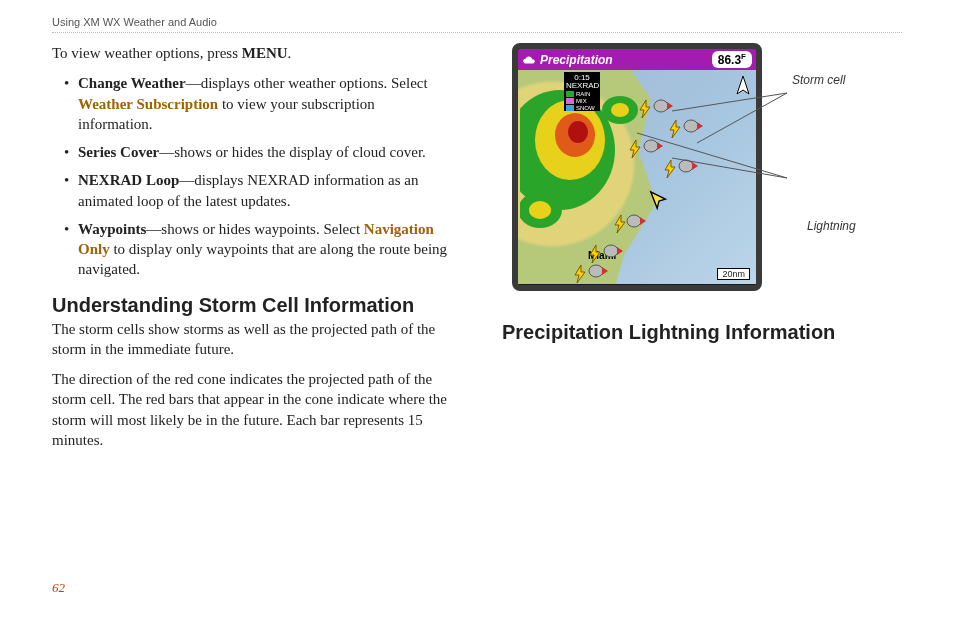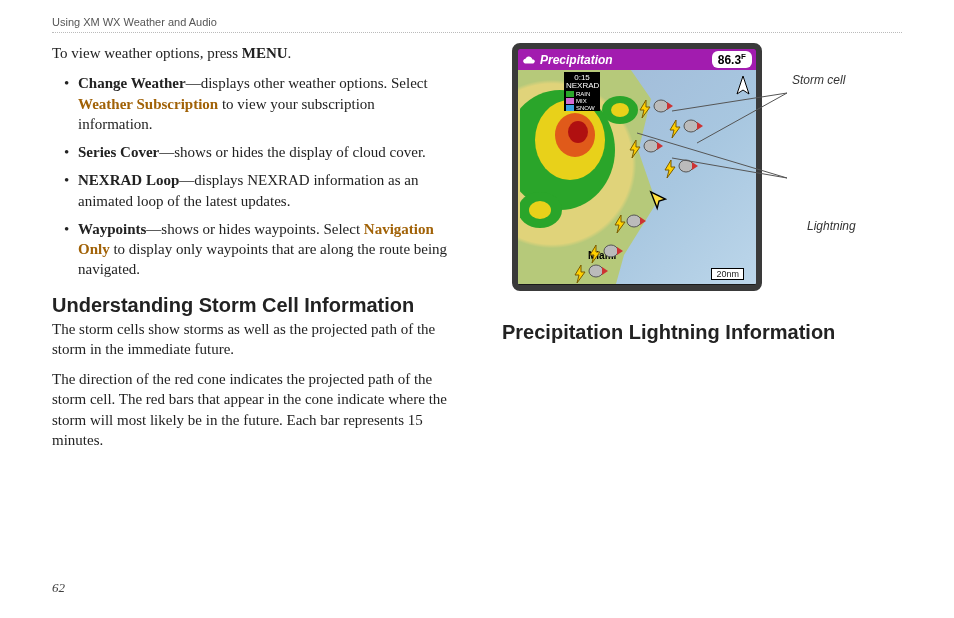--- a/index.html
+++ b/index.html
@@ -10,40 +10,40 @@
   .col { flex: 1 1 0; }
   .col-left { max-width: 410px; }
   .col-right { max-width: 430px; }
   p.body { font-size: 15px; line-height: 1.35; margin-bottom: 10px; }
   .bold { font-weight: bold; }
   ul.opts { list-style: none; margin: 4px 0 14px 12px; }
   ul.opts li { position: relative; padding-left: 14px; font-size: 15px; line-height: 1.35; margin-bottom: 8px; }
   ul.opts li::before { content: "•"; position: absolute; left: 0; top: 0; }
   .link { color: #a16207; font-weight: bold; }
   h2.sec { font-family: Arial, Helvetica, sans-serif; font-weight: bold; font-size: 20px; color: #222; margin-top: 6px; margin-bottom: 2px; }
-  .footer { position: absolute; left: 52px; right: 52px; bottom: 22px; display: flex; justify-content: space-between; font-style: italic; font-size: 13px; color: #404040; font-family: "Times New Roman", Times, serif; align-items: flex-end; }
+  .footer { position: absolute; left: 52px; right: 52px; bottom: 22px; display: flex; justify-content: space-between; font-style: italic; font-size: 13px; color: #c2410c; font-family: "Times New Roman", Times, serif; align-items: flex-end; }
   
   .figwrap { position: relative; width: 400px; height: 260px; margin: 0 0 18px 0; }
   .device { position: absolute; left: 10px; top: 0; width: 250px; height: 248px; border: 6px solid #3a3a3a; border-radius: 8px; background: #1a1a1a; overflow: hidden; }
   .titlebar { display:flex; align-items:center; justify-content:space-between; background:#a21caf; padding:2px 4px; }
   .tb-label { display:flex; align-items:center; gap:4px; }
   .tb-text { font-family: Arial, sans-serif; font-weight:bold; font-style:italic; color:#fff; font-size:12px; }
   .tb-value { background:#fff; color:#000; font-family: Arial, sans-serif; font-weight:bold; font-size:12px; padding:1px 6px; border-radius:6px; }
   .ic-cloud { width:14px; height:10px; }
   .mapview { position: relative; width: 100%; height: 214px; background: linear-gradient(135deg, #9fb7d6 0%, #a8c7e0 60%, #bcd6ea 100%); overflow:hidden; }
   .land { position:absolute; left:-20px; top:-10px; width:180px; height:260px; background: radial-gradient(circle at 30% 40%, #e0d37a 0 40%, transparent 42%), #b6c97a; clip-path: polygon(0 0, 70% 0, 85% 15%, 78% 35%, 88% 55%, 70% 75%, 60% 100%, 0 100%); }
   .radar { position:absolute; left:2px; top:10px; width:150px; height:150px; }
   .miami { position:absolute; left:70px; top:180px; font-family:Arial,sans-serif; font-size:10px; font-weight:bold; color:#000; }
   .legendbox { position:absolute; left:6px; top:2px; width:36px; background:#000; padding:2px 2px 0 2px;margin-left:40px; }
   .legendbox .t { color:#fff; font-family:Arial,sans-serif; font-size:8px; text-align:center; line-height:1; }
   .legendbox .row { display:flex; align-items:center; gap:2px; margin-top:1px; }
   .legendbox .sw { width:8px; height:6px; }
   .legendbox .lbl { color:#fff; font-family:Arial,sans-serif; font-size:6px; }
   .arrowN { position:absolute; right:6px; top:6px; width:14px; height:20px; }
-  .scalebar { position:absolute; right:12px; bottom:4px; background:#fff; border:1px solid #000; font-family:Arial,sans-serif; font-size:9px; padding:0 4px; }
+  .scalebar { position:absolute; right:6px; bottom:4px; background:#fff; border:1px solid #000; font-family:Arial,sans-serif; font-size:9px; padding:0 4px; }
   .cursor { position:absolute; left:130px; top:120px; width:22px; height:22px; }
   .bolt { position:absolute; width:14px; height:18px; }
   .scell { position:absolute; width:22px; height:16px; }
   
   .callout { position:absolute; font-family: Arial, sans-serif; font-style: italic; font-size: 12px; color:#333; }
   .callout-line { position:absolute; stroke:#555; stroke-width:1; }
 </style>
 </head>
 <body>
 

